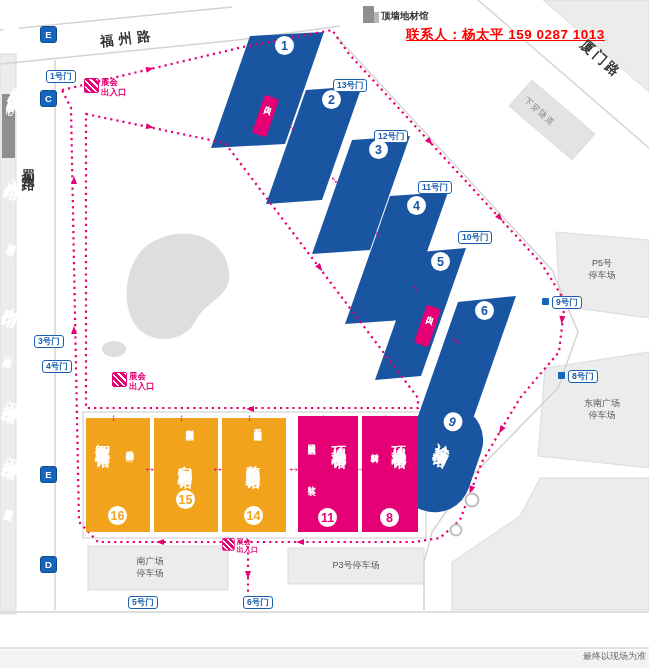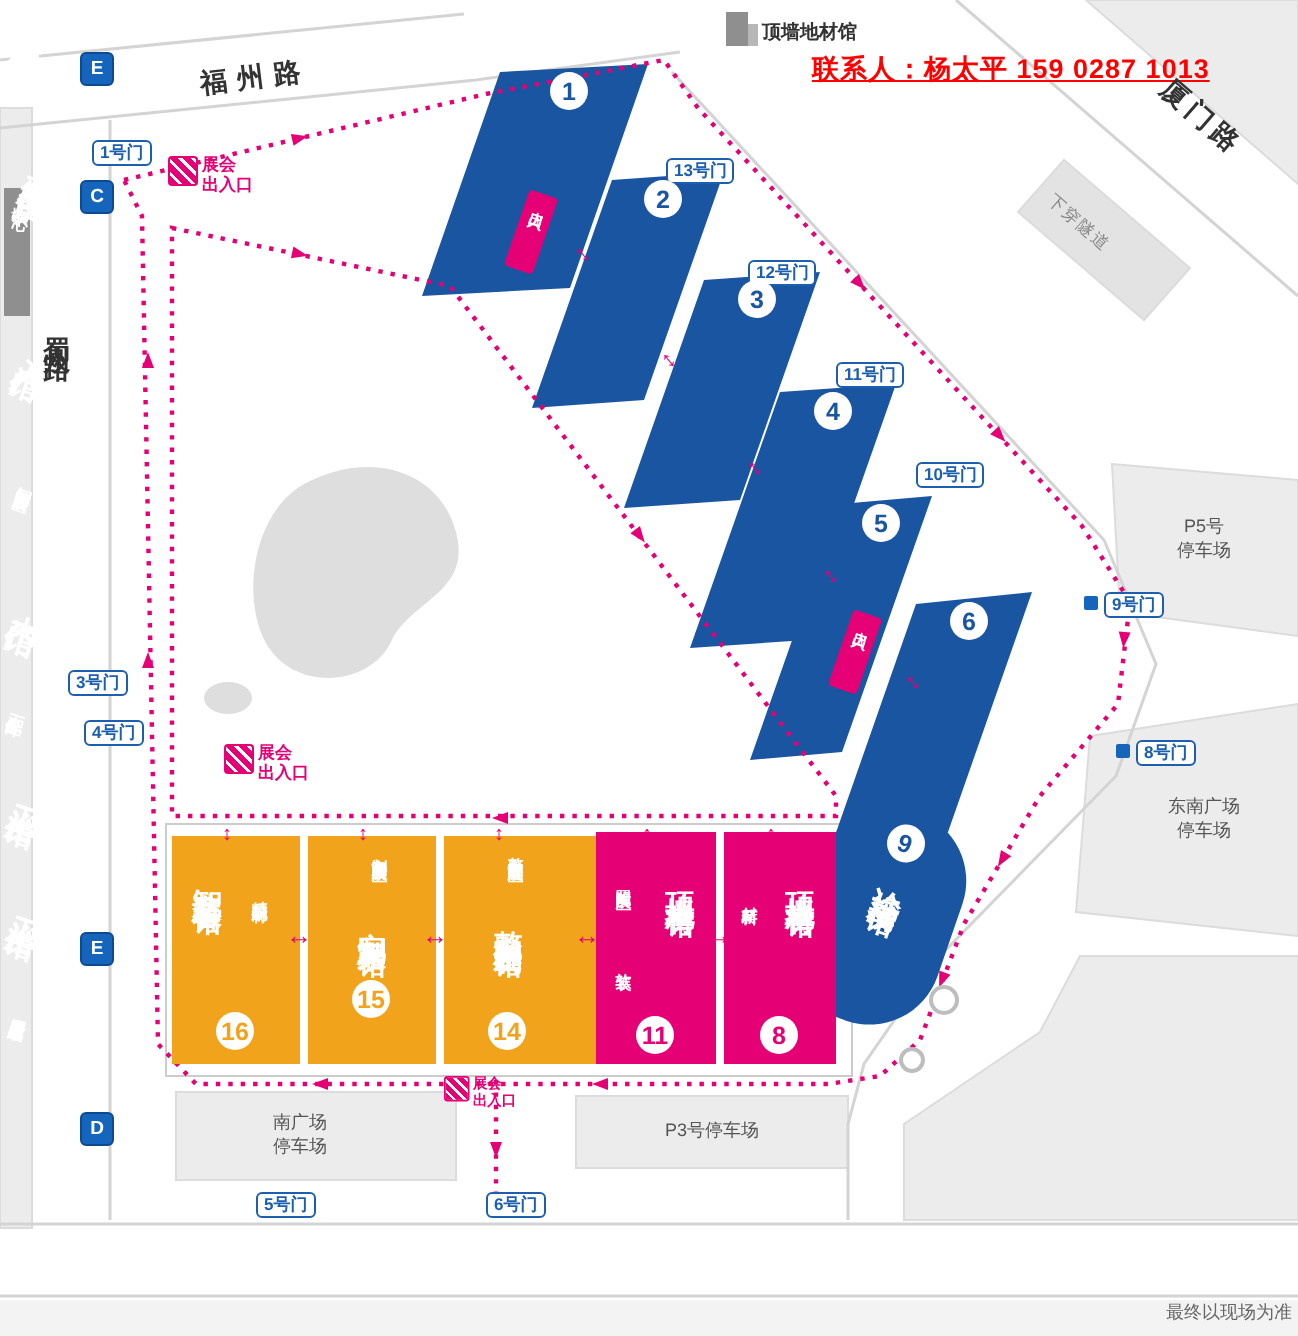--- a/index.html
+++ b/index.html
@@ -215,21 +215,21 @@
   <div class="hall bg-orange" style="left:86px;top:418px;width:64px;height:114px">
     <div class="vt abs" style="left:8px;top:14px;height:88px;font-size:15px">智造装备馆</div>
     <div class="vt abs" style="left:38px;top:26px;height:36px;font-size:8px;letter-spacing:1px">精品配材</div>
     <div class="numc norange" style="left:22px;top:88px">16</div>
   </div>
   <div class="hall bg-orange" style="left:154px;top:418px;width:64px;height:114px">
     <div class="vt abs" style="left:30px;top:4px;height:36px;font-size:8px;letter-spacing:1px">定制家居展区</div>
     <div class="vt abs" style="left:22px;top:36px;height:76px;font-size:14.5px">定制家居馆</div>
     <div class="numc norange" style="left:22px;top:72px">15</div>
   </div>
-  <div class="hall bg-orange" style="left:222px;top:418px;width:76px;height:114px">
+  <div class="hall bg-orange" style="left:222px;top:418px;width:64px;height:114px">
     <div class="vt abs" style="left:30px;top:4px;height:36px;font-size:8px;letter-spacing:1px">整家定制展区</div>
     <div class="vt abs" style="left:22px;top:36px;height:76px;font-size:14.5px">整家定制馆</div>
     <div class="numc norange" style="left:22px;top:88px">14</div>
   </div>
   <div class="hall bg-mag" style="left:298px;top:416px;width:60px;height:116px">
     <div class="vt abs" style="left:32px;top:18px;height:78px;font-size:14.5px">顶墙地材馆</div>
     <div class="vt abs" style="left:8px;top:22px;height:38px;font-size:8px;letter-spacing:1px">照明展区</div>
     <div class="vt abs" style="left:8px;top:64px;height:20px;font-size:8px;letter-spacing:1px">软装</div>
     <div class="numc nmag" style="left:20px;top:92px">11</div>
   </div>

